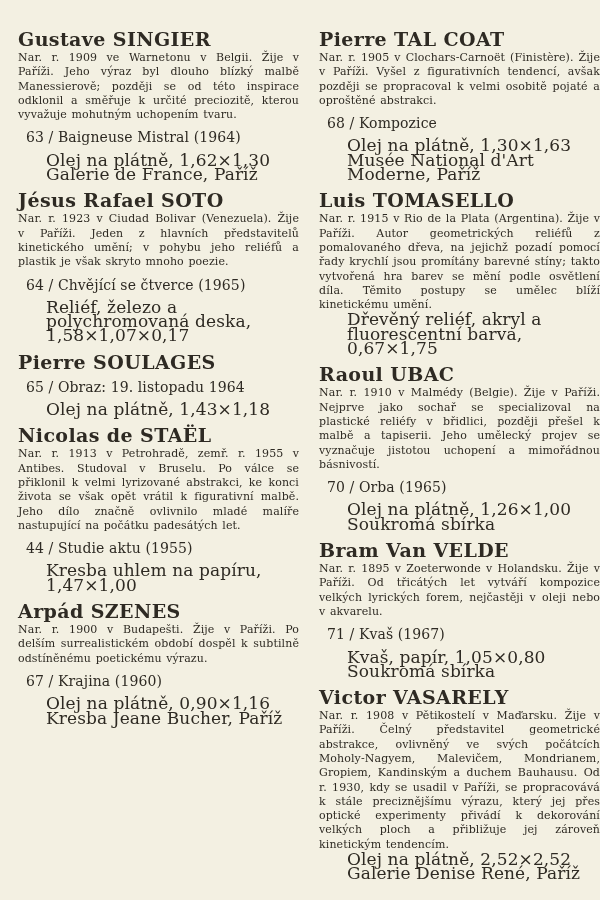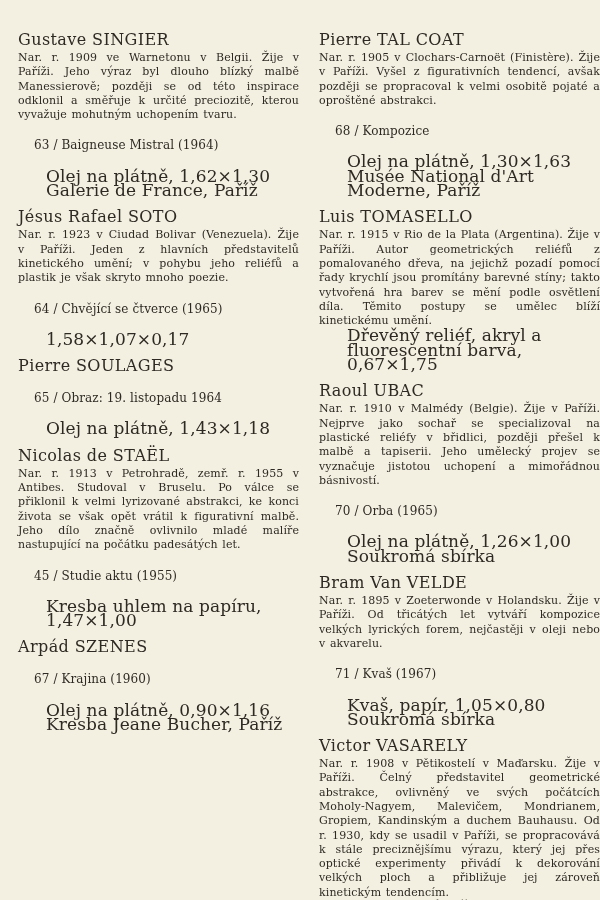--- a/index.html
+++ b/index.html
@@ -23,38 +23,38 @@
     gap: 20px;
   }
   .col {
     width: 281px;
     flex: 0 0 281px;
   }
   .entry {
     margin: 0 0 10px 0;
   }
   .artist {
-    font-size: 16px;
-    font-weight: normal;
+    font-size: 19px;
+    font-weight: bold;
     letter-spacing: 0.4px;
     margin: 0 0 2px 0;
     line-height: 19px;
   }
   .bio {
     font-size: 11px;
     line-height: 14.3px;
     text-align: justify;
     margin: 0;
     letter-spacing: 0.1px;
     word-spacing: 1px;
   }
   .work {
-    font-size: 12px;
+    font-size: 14px;
     line-height: 14.3px;
-    margin: 16px;
+    margin: 8px;
     letter-spacing: 0.1px;
   }
   .detail {
     font-size: 17px;
     line-height: 14.3px;
     margin: 0 0 0 28px;
     letter-spacing: 0.1px;
   }
 </style>
 </head>
@@ -69,38 +69,40 @@
       <p class="bio">Nar. r. 1909 ve Warnetonu v Belgii. Žije v Paříži. Jeho výraz byl dlouho blízký malbě Manessierově; později se od této inspirace odklonil a směřuje k určité preciozitě, kterou vyvažuje mohutným uchopením tvaru.</p>
       <p class="work">63 / Baigneuse Mistral (1964)</p>
       <p class="detail">Olej na plátně, 1,62×1,30</p>
       <p class="detail">Galerie de France, Paříž</p>
     </section>
 
     <section class="entry">
       <h2 class="artist">Jésus Rafael SOTO</h2>
       <p class="bio">Nar. r. 1923 v Ciudad Bolivar (Venezuela). Žije v Paříži. Jeden z hlavních představitelů kinetického umění; v pohybu jeho reliéfů a plastik je však skryto mnoho poezie.</p>
       <p class="work">64 / Chvějící se čtverce (1965)</p>
+      <p class="detail">Reliéf, železo a polychromovaná deska,</p>
       <p class="detail">1,58×1,07×0,17</p>
     </section>
 
     <section class="entry">
       <h2 class="artist">Pierre SOULAGES</h2>
       <p class="work">65 / Obraz: 19. listopadu 1964</p>
       <p class="detail">Olej na plátně, 1,43×1,18</p>
     </section>
 
     <section class="entry">
       <h2 class="artist">Nicolas de STAËL</h2>
       <p class="bio">Nar. r. 1913 v Petrohradě, zemř. r. 1955 v Antibes. Studoval v Bruselu. Po válce se přiklonil k velmi lyrizované abstrakci, ke konci života se však opět vrátil k figurativní malbě. Jeho dílo značně ovlivnilo mladé malíře nastupující na počátku padesátých let.</p>
-      <p class="work">45 / Studie aktu (1955)</p>
+      <p class="work">44 / Studie aktu (1955)</p>
       <p class="detail">Kresba uhlem na papíru, 1,47×1,00</p>
     </section>
 
     <section class="entry">
       <h2 class="artist">Arpád SZENES</h2>
+      <p class="bio">Nar. r. 1900 v Budapešti. Žije v Paříži. Po delším surrealistickém období dospěl k subtilně odstíněnému poetickému výrazu.</p>
       <p class="work">67 / Krajina (1960)</p>
       <p class="detail">Olej na plátně, 0,90×1,16</p>
       <p class="detail">Kresba Jeane Bucher, Paříž</p>
     </section>
 
   </div>
 
   <div class="col">
 
     <section class="entry">

